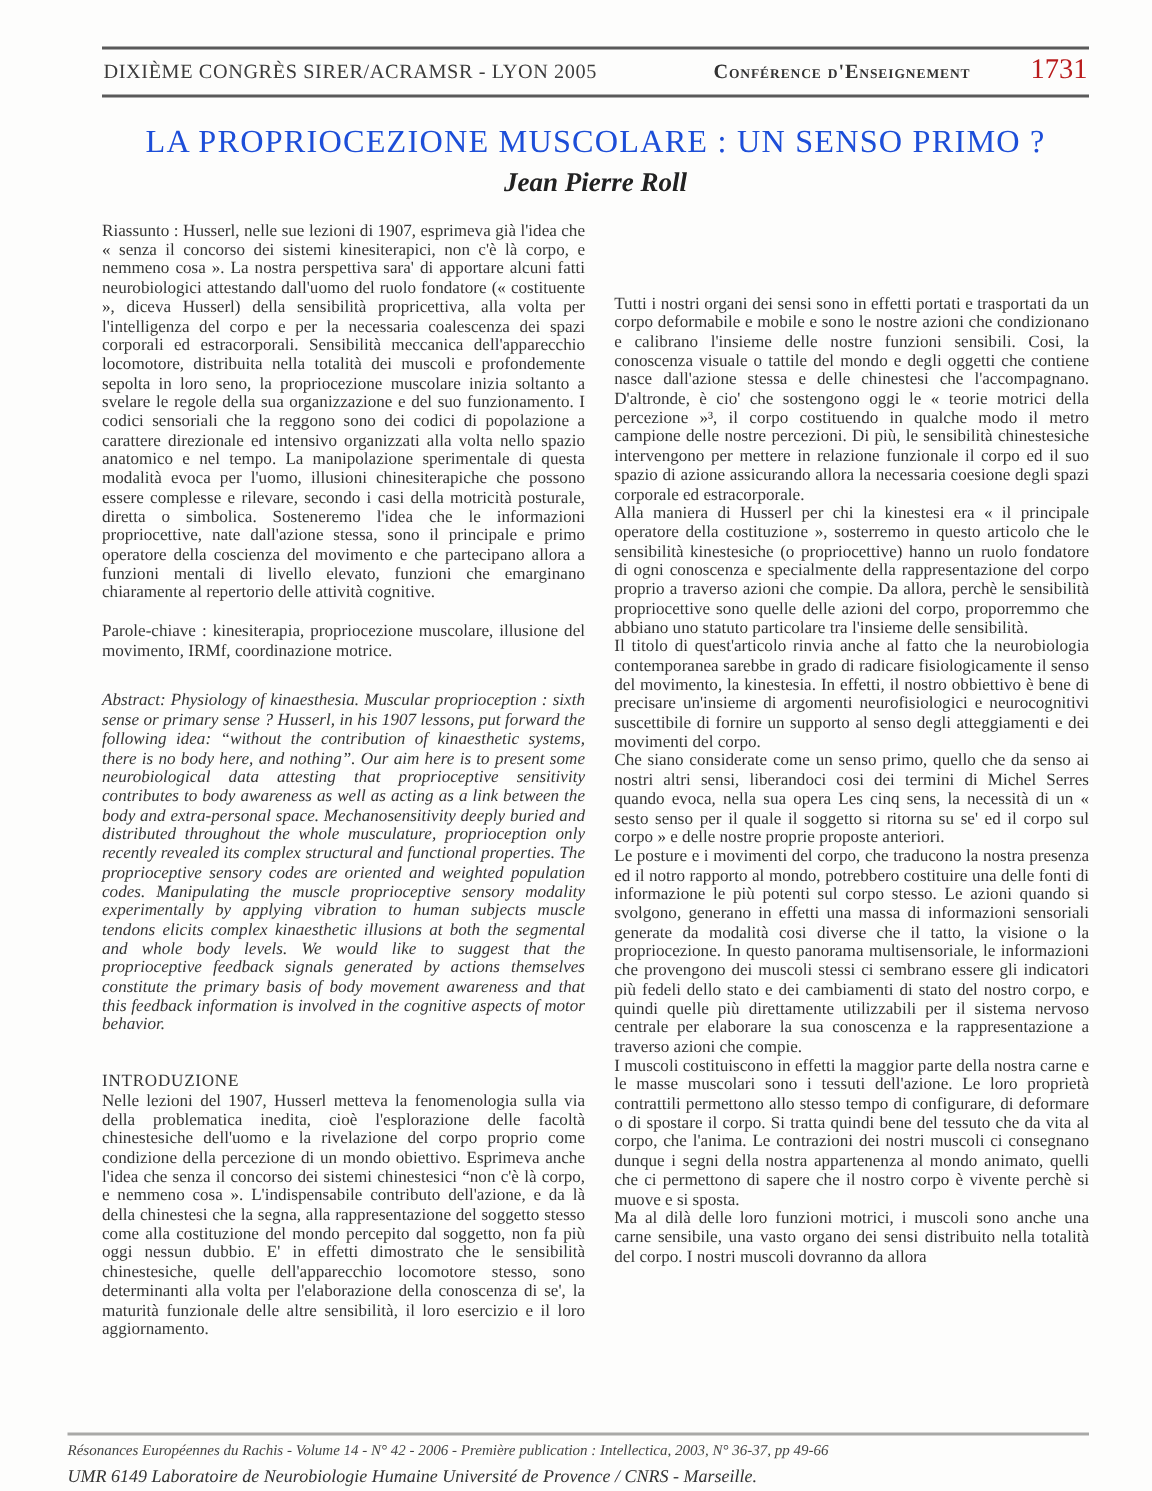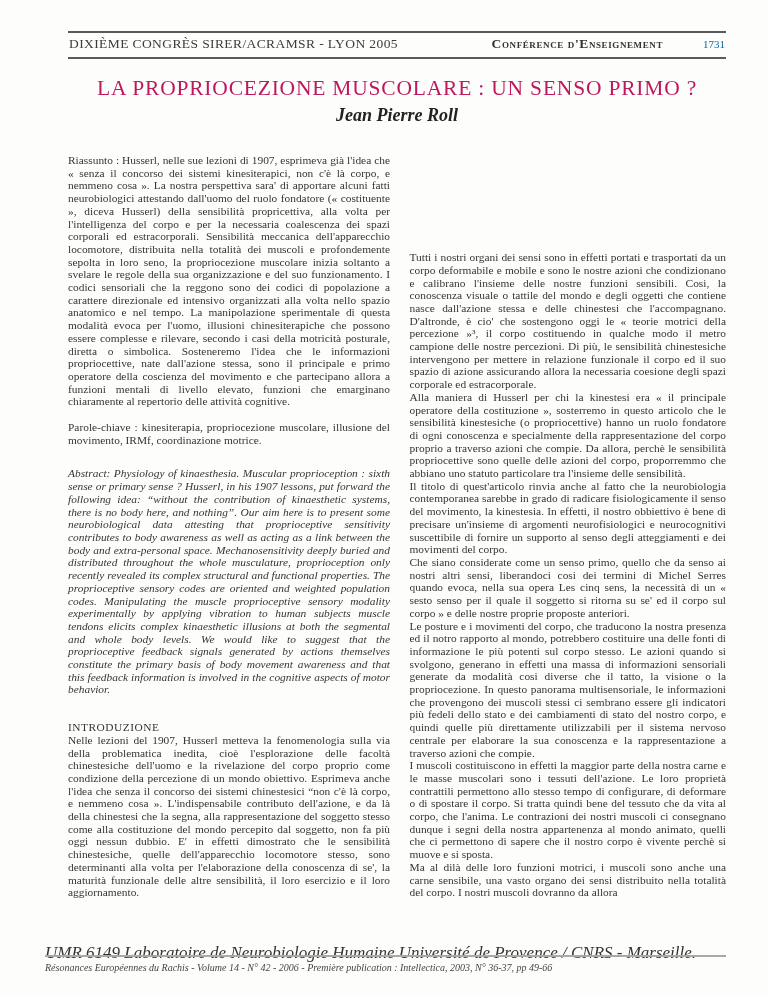--- a/index.html
+++ b/index.html
@@ -35,46 +35,46 @@
     gap: 40px;
   }
   .conference-label {
     font-variant: small-caps;
     font-weight: bold;
     font-size: 13.5px;
     letter-spacing: 0.6px;
     color: #333;
   }
   .page-number {
-    font-size: 11px;
-    color: #0369a1;
+    font-size: 19px;
+    color: #b91c1c;
   }
   
   .article-title {
     margin: 17px 0 4px 0;
     text-align: center;
     font-size: 21.5px;
     font-weight: normal;
     letter-spacing: 0.8px;
-    color: #be185d;
+    color: #1d4ed8;
     white-space: nowrap;
   }
   .author-name {
     text-align: center;
     font-style: italic;
     font-weight: bold;
     font-size: 18px;
     color: #222;
     margin-bottom: 0;
   }
   
   .columns {
     display: flex;
-    margin-top: 28px;
-    align-items: flex-end;
+    margin-top: 16px;
+    align-items: center;
   }
   .col {
     font-size: 11.4px;
     line-height: 12.7px;
     text-align: justify;
     color: #353535;
   }
   .col p { margin: 0; }
   .col-left { width: 331px; padding-right: 9px; box-sizing: border-box; }
   .col-divider { width: 1.5px; background: #c8c8c6; }
@@ -83,23 +83,23 @@
   .abstract-paragraph { margin-top: 21px !important; font-style: italic; }
   .introduction-heading {
     margin-top: 25px !important;
     letter-spacing: 0.5px;
   }
   
   .affiliation-line {
     position: absolute;
     left: 45px;
     right: 42px;
-    top: 943px;
+    top: 977px;
     font-style: italic;
-    font-size: 17px;
+    font-size: 12px;
     color: #333;
   }
   .footer-rule {
     position: absolute;
     left: 45px;
     right: 42px;
     top: 955px;
     height: 2px;
     background: #a9a9a7;
   }

